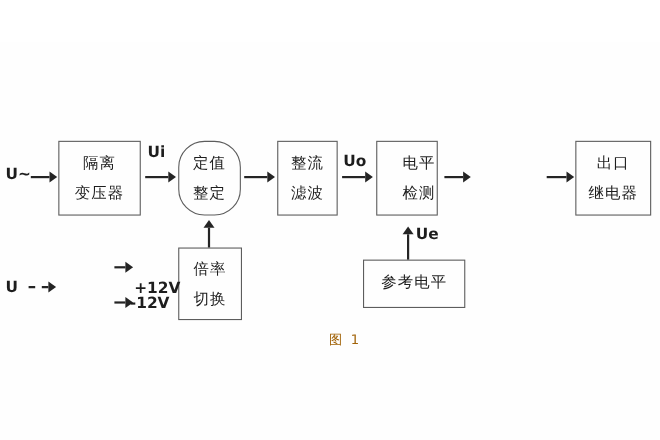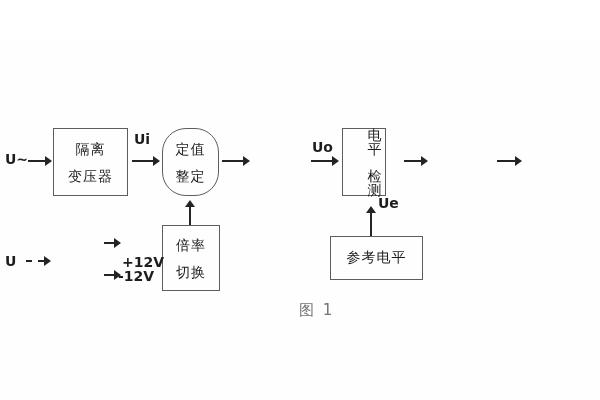--- a/index.html
+++ b/index.html
@@ -26,21 +26,21 @@
     font-size: 14px;
     color: #1d1d1d;
     letter-spacing: 1px;
     line-height: 1;
     text-align: center;
   }
   
   .b-iso { left: 53px;  top: 90px;  width: 75px; height: 68px; }
   .b-set { left: 162px; top: 90px;  width: 57px; height: 68px; border-radius: 24px; }
   .b-rec { left: 252px; top: 90px;  width: 55px; height: 68px; }
-  .b-lvl { left: 342px; top: 90px;  width: 44px; height: 68px; padding-left: 22px; }
+  .b-lvl { left: 342px; top: 90px;  width: 56px; height: 68px; padding-left: 22px; }
   .b-drv { left: 430px; top: 90px;  width: 57px; height: 68px; }
   .b-out { left: 523px; top: 90px;  width: 69px; height: 68px; }
   .b-pwr { left: 53px;  top: 187px; width: 50px; height: 68px; }
   .b-rat { left: 162px; top: 187px; width: 58px; height: 66px; text-align: right; }
   .b-ref { left: 330px; top: 198px; width: 93px; height: 44px; font-family: Liberation Serif, serif; }
 
   
   .arr-h {
     position: absolute;
     height: 2px;
@@ -98,51 +98,59 @@
     font-size: 14px;
     font-weight: 600;
     color: #1d1d1d;
     line-height: 1;
     white-space: nowrap;
   }
   .l-uac { left: 5px;   top: 114px; }
   .l-udc { left: 5px;   top: 216px; }
   .l-ui  { left: 134px; top: 94px; }
   .l-uo  { left: 312px; top: 102px; }
-  .l-ue  { left: 378px; top: 158px; }
+  .l-ue  { left: 378px; top: 168px; }
   .l-p12 { left: 122px; top: 217px; }
   .l-m12 { left: 118px; top: 231px; }
 
   .caption {
     position: absolute;
     left: 299px;
     top: 265px;
-    font-size: 15px;
+    font-size: 12px;
     font-weight: 400;
-    color: #737373;
+    color: #a16207;
     letter-spacing: 2px;
     line-height: 1;
   }
 </style>
 </head>
 <body>
 
 <div class="canvas">
 
   <div class="box b-iso">
     <span>隔离</span>
     <span>变压器</span>
   </div>
   <div class="box b-set">
     <span>定值</span>
     <span>整定</span>
   </div>
+  <div class="box b-rec">
+    <span>整流</span>
+    <span>滤波</span>
+  </div>
   <div class="box b-lvl">
     <span>电平</span>
     <span>检测</span>
+  </div>
+  <div class="box b-out">
+    <span>出口</span>
+    <span>继电器</span>
   </div>
 
   <div class="box b-rat">
     <span>倍率</span>
     <span>切换</span>
   </div>
   <div class="box b-ref">
     <span>参考电平</span>
   </div>
 

